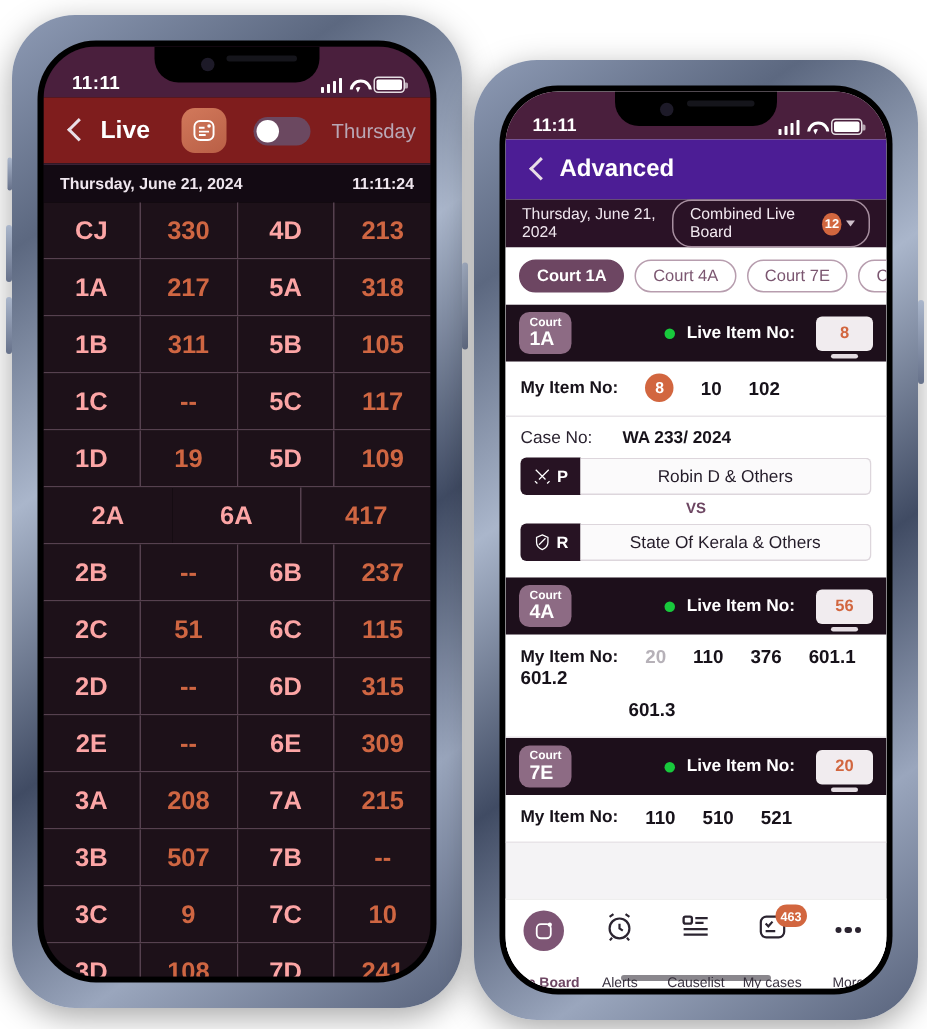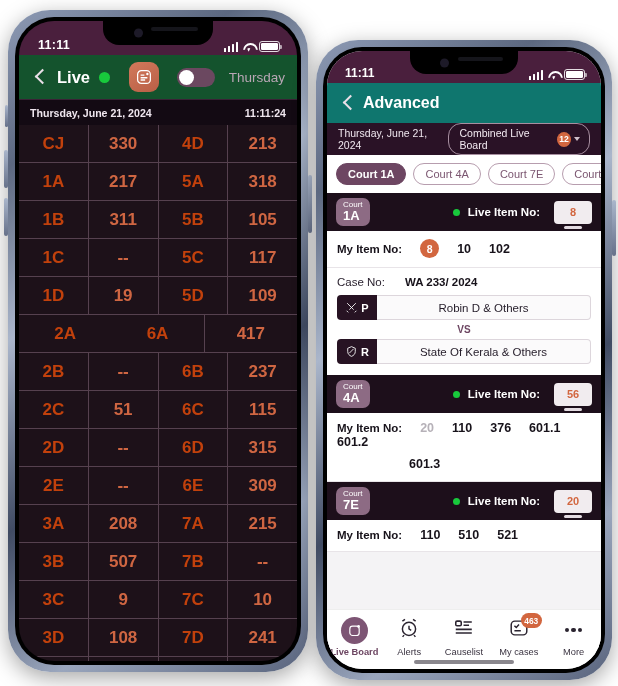--- a/index.html
+++ b/index.html
@@ -9,21 +9,21 @@
     font-family:"Liberation Sans", sans-serif;
     position:relative;
   }
   .stage{ position:absolute; inset:0; }
 
   
   .phone{
     position:absolute;
     border-radius:42px;
     background:linear-gradient(145deg,#8e9bb5 0%,#5c6880 18%,#aab6cb 38%,#404b63 60%,#9aa6bd 80%,#58637c 100%);
-    padding:7px;
+    padding:17px;
     box-shadow:0 6px 22px rgba(0,0,0,.35);
   }
   .phone-inner{
     width:100%; height:100%;
     background:#000;
     border-radius:39px;
     padding:4px;
     overflow:hidden;
     position:relative;
   }
@@ -75,21 +75,21 @@
   .wifi::after{ content:""; position:absolute; left:4.6px; top:6.2px;
     width:4px;height:4px;background:#fff;border-radius:50%;
     clip-path:polygon(0 0,100% 0,50% 100%); }
   .batt{ width:21px;height:11px;border:1.4px solid rgba(255,255,255,.85);
     border-radius:3px; position:relative; padding:1.3px;}
   .batt::after{content:"";position:absolute;right:-3px;top:3.4px;width:1.6px;
     height:4px;background:rgba(255,255,255,.6);border-radius:0 1px 1px 0;}
   .batt i{display:block;width:100%;height:100%;background:#fff;border-radius:1.3px;}
 
   .l-nav{
-    height:44px; background:#14532d;
+    height:44px; background:#7f1d1d;
     display:flex; align-items:center; padding:0 12px 0 10px; gap:6px;
   }
   .chev-back{ width:22px;height:22px;position:relative;flex:none;cursor:pointer;}
   .chev-back::before{content:"";position:absolute;left:8px;top:5px;width:9px;height:9px;
     border-left:2px solid #e9dfe7;border-bottom:2px solid #e9dfe7;transform:rotate(45deg);}
   .l-nav .title{ color:#fff;font-size:16.5px;font-weight:700; }
   .livedot{ width:11px;height:11px;border-radius:50%;background:#18c93c;margin-left:3px;}
   .l-nav .spacer{ flex:1; }
   .sq-icon{
     width:30px;height:30px;border-radius:9px;flex:none;
@@ -110,34 +110,34 @@
     display:flex;align-items:center;justify-content:space-between;
     padding:0 11px;color:#efe6ee;font-size:10.6px;font-weight:700;
   }
   .l-table{ background:#000; height:calc(100% - 34px - 44px - 26px); }
   .l-row{ display:flex; height:38px; border-bottom:1px solid #56414f; }
   .l-row:last-child{ border-bottom:none; }
   .l-cell{
     flex:1; display:flex; align-items:center; justify-content:center;
     background:#1d1119; font-size:17px; font-weight:700;
   }
-  .l-cell.k{ color:#c2410c; }
+  .l-cell.k{ color:#fca5a5; }
   .l-cell.v{ color:#cf6642; border-left:1px solid #56414f; border-right:1px solid #56414f;}
   .l-cell.v.last{ border-right:none; }
 
   
   #phoneRight{ left:316px; top:40px; width:296px; height:640px; }
   #phoneRight .notch{ width:108px; height:23px; }
 
   .r-status{
     height:32px;background:#4a1f3d;
     display:flex;align-items:flex-end;justify-content:space-between;
     padding:0 16px 3px 18px;color:#fff;font-size:12px;font-weight:700;
   }
-  .r-nav{ height:40px;background:#0f766e;display:flex;align-items:center;padding:0 10px;gap:4px;}
+  .r-nav{ height:40px;background:#4c1d95;display:flex;align-items:center;padding:0 10px;gap:4px;}
   .r-nav .title{color:#fff;font-size:16px;font-weight:700;}
 
   .r-sub{
     height:32px;background:#2a1226;
     display:flex;align-items:center;justify-content:space-between;
     padding:0 11px; color:#efe6ee;font-size:10.5px;
   }
   .pill-sel{
     display:flex;align-items:center;gap:2px;
     border:1px solid #a78fa0;border-radius:13px;padding:3px 9px 3px 11px;
@@ -163,21 +163,21 @@
   .ctab.on{ background:#6d4662;color:#fff;border-color:#6d4662;font-weight:600;}
 
   .courthdr{
     background:#1d0f1b;height:38px;display:flex;align-items:center;
     padding:0 9px;gap:8px;position:relative;
   }
   .cbadge{
     background:#8d6b84;border-radius:7px;color:#fff;padding:3px 7px;
     line-height:1.05;text-align:left;flex:none;
   }
-  .cbadge .s{ font-size:8px;display:block;font-weight:400;}
+  .cbadge .s{ font-size:8px;display:block;font-weight:700;}
   .cbadge .b{ font-size:13px;display:block;font-weight:700;}
   .ch-sp{flex:1;}
   .greendot{width:7px;height:7px;border-radius:50%;background:#18c93c;}
   .liveLbl{color:#fff;font-size:11.5px;font-weight:700;}
   .livecard{
     width:38px;height:23px;background:#f1ecef;border-radius:4px;
     display:flex;align-items:center;justify-content:center;
     color:#d2663f;font-size:11px;font-weight:700;position:relative;flex:none;
     margin-left:6px;
   }
@@ -211,21 +211,21 @@
     background:#fbfafb;display:flex;align-items:center;justify-content:center;
     font-size:11.5px;color:#241c29;
   }
   .vs{ text-align:center;font-size:10px;font-weight:700;color:#6d4662;padding:4px 0;}
 
   .r-tabbar{
     position:absolute;bottom:0;left:0;right:0;height:60px;background:#fff;
     display:flex;align-items:flex-start;padding-top:7px;
     border-top:1px solid #eee;
   }
-  .tb{ flex:1;display:flex;flex-direction:column;align-items:center;gap:4px;cursor:pointer;position:relative;justify-content:space-between;}
+  .tb{ flex:1;display:flex;flex-direction:column;align-items:center;gap:17px;cursor:pointer;position:relative;justify-content:space-between;}
   .tb .ic{ height:26px;display:flex;align-items:center;justify-content:center;position:relative;}
   .tb svg{ width:22px;height:22px;}
   .tb .lb{ font-size:9.3px;color:#3a3340;}
   .tb.on .lb{ color:#6d4662;font-weight:600;}
   .tb .circle{
     width:27px;height:27px;border-radius:50%;background:#7d5574;
     display:flex;align-items:center;justify-content:center;
   }
   .tb .circle svg{width:15px;height:15px;}
   .tb .nbadge{

